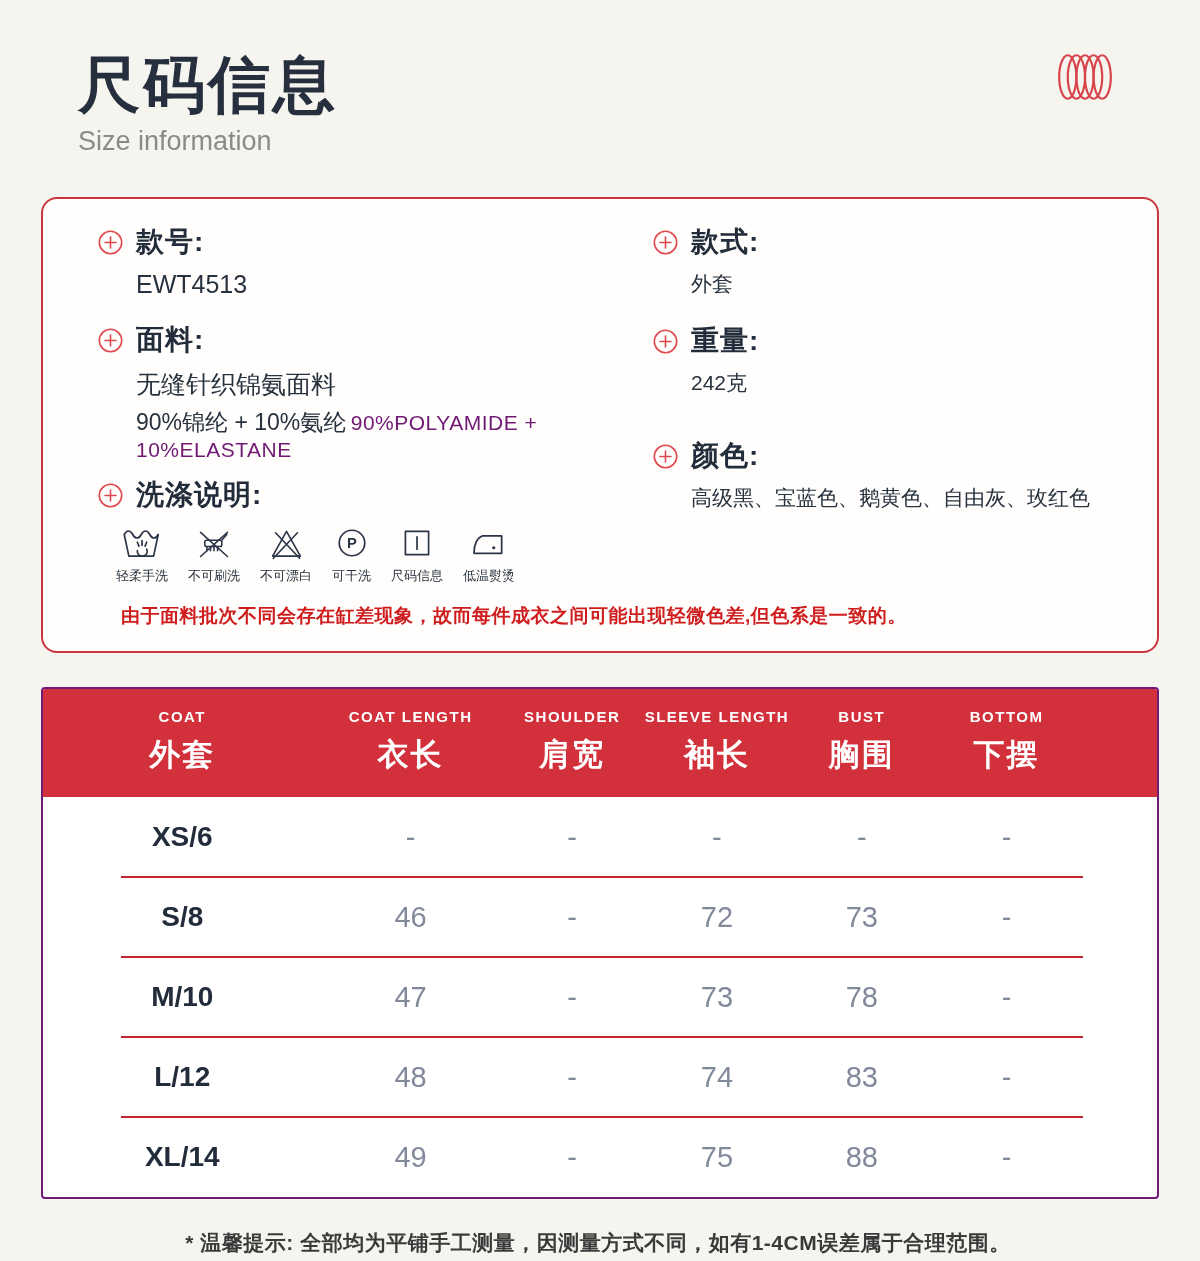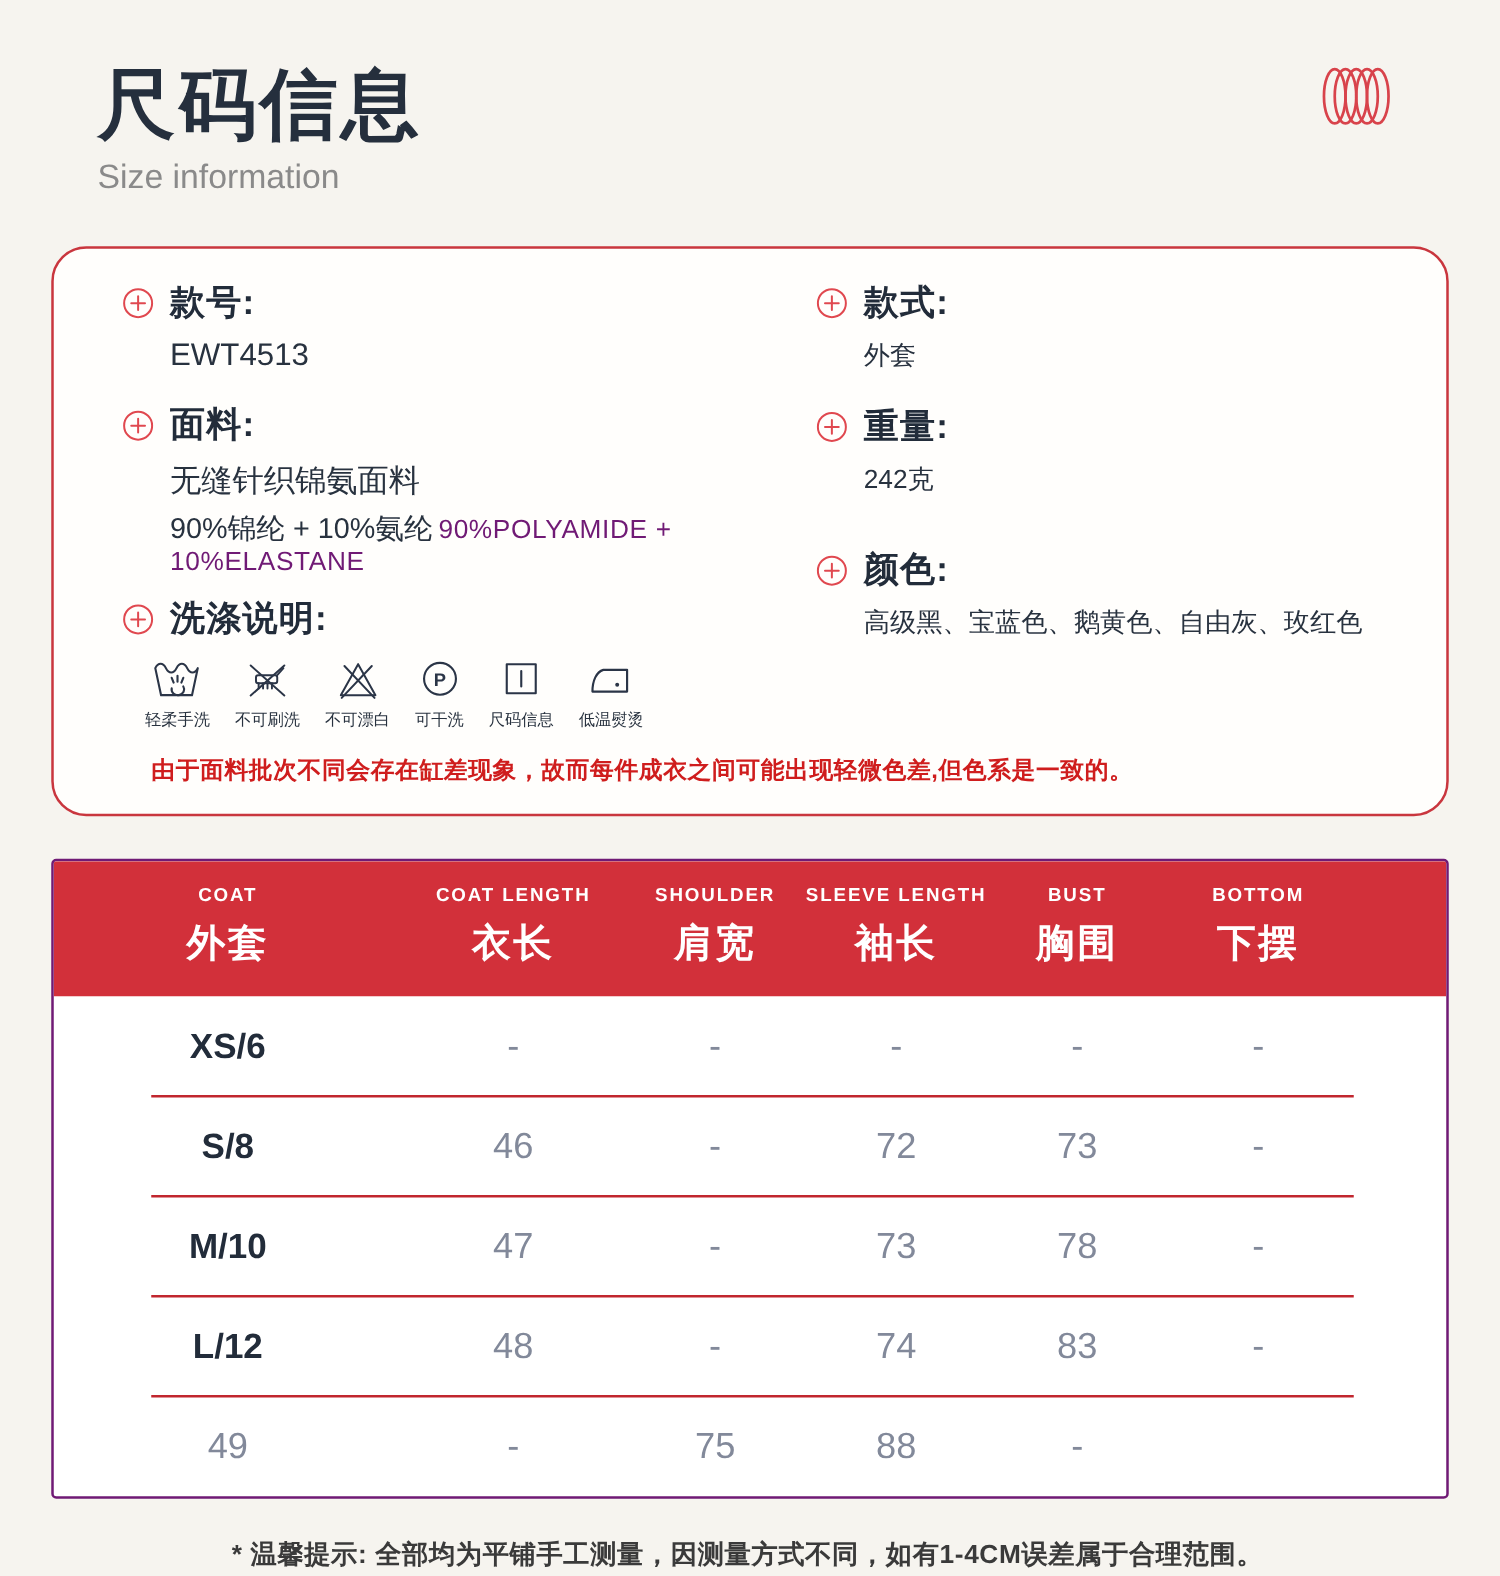--- a/index.html
+++ b/index.html
@@ -16,21 +16,21 @@
   
   .hdr { position:relative; padding:52px 0 0 78px; }
   .hdr-title { font-size:62px; font-weight:900; letter-spacing:3px; color:#252f3d; line-height:1.05; }
   .hdr-sub { font-size:27px; color:#8a8a8a; margin-top:9px; font-weight:400; }
   .coil { position:absolute; top:50px; right:82px; }
 
   
   .info-card {
     width:1118px; margin:40px auto 0 41px;
     background:#fffefc;
-    border:2px solid #c9363e; border-radius:28px;
+    border:2px solid #c9363e; border-radius:16px;
     padding:24px 30px 14px 55px;
   }
   .info-grid { display:grid; grid-template-columns:555px 1fr; }
   .label-row { display:flex; align-items:center; gap:13px; }
   .bullet { flex:0 0 auto; width:25px; height:25px; }
   .i-label { font-size:28px; font-weight:800; color:#222c3a; letter-spacing:1px; }
   .i-value { margin-left:38px; margin-top:9px; font-size:25px; color:#28323f; }
   .i-value.small { font-size:21px; }
   .comp-line { margin-left:38px; margin-top:6px; }
   .comp-cn { font-size:23px; color:#28323f; }
@@ -295,20 +295,21 @@
       </div>
       <div class="t-row">
         <div class="size-cell">L/12</div>
         <div class="val-cell">48</div>
         <div class="val-cell">-</div>
         <div class="val-cell">74</div>
         <div class="val-cell">83</div>
         <div class="val-cell">-</div>
       </div>
       <div class="t-row">
+        <div class="size-cell">XL/14</div>
         <div class="val-cell">49</div>
         <div class="val-cell">-</div>
         <div class="val-cell">75</div>
         <div class="val-cell">88</div>
         <div class="val-cell">-</div>
       </div>
     </div>
   </div>
 
   <div class="foot">

